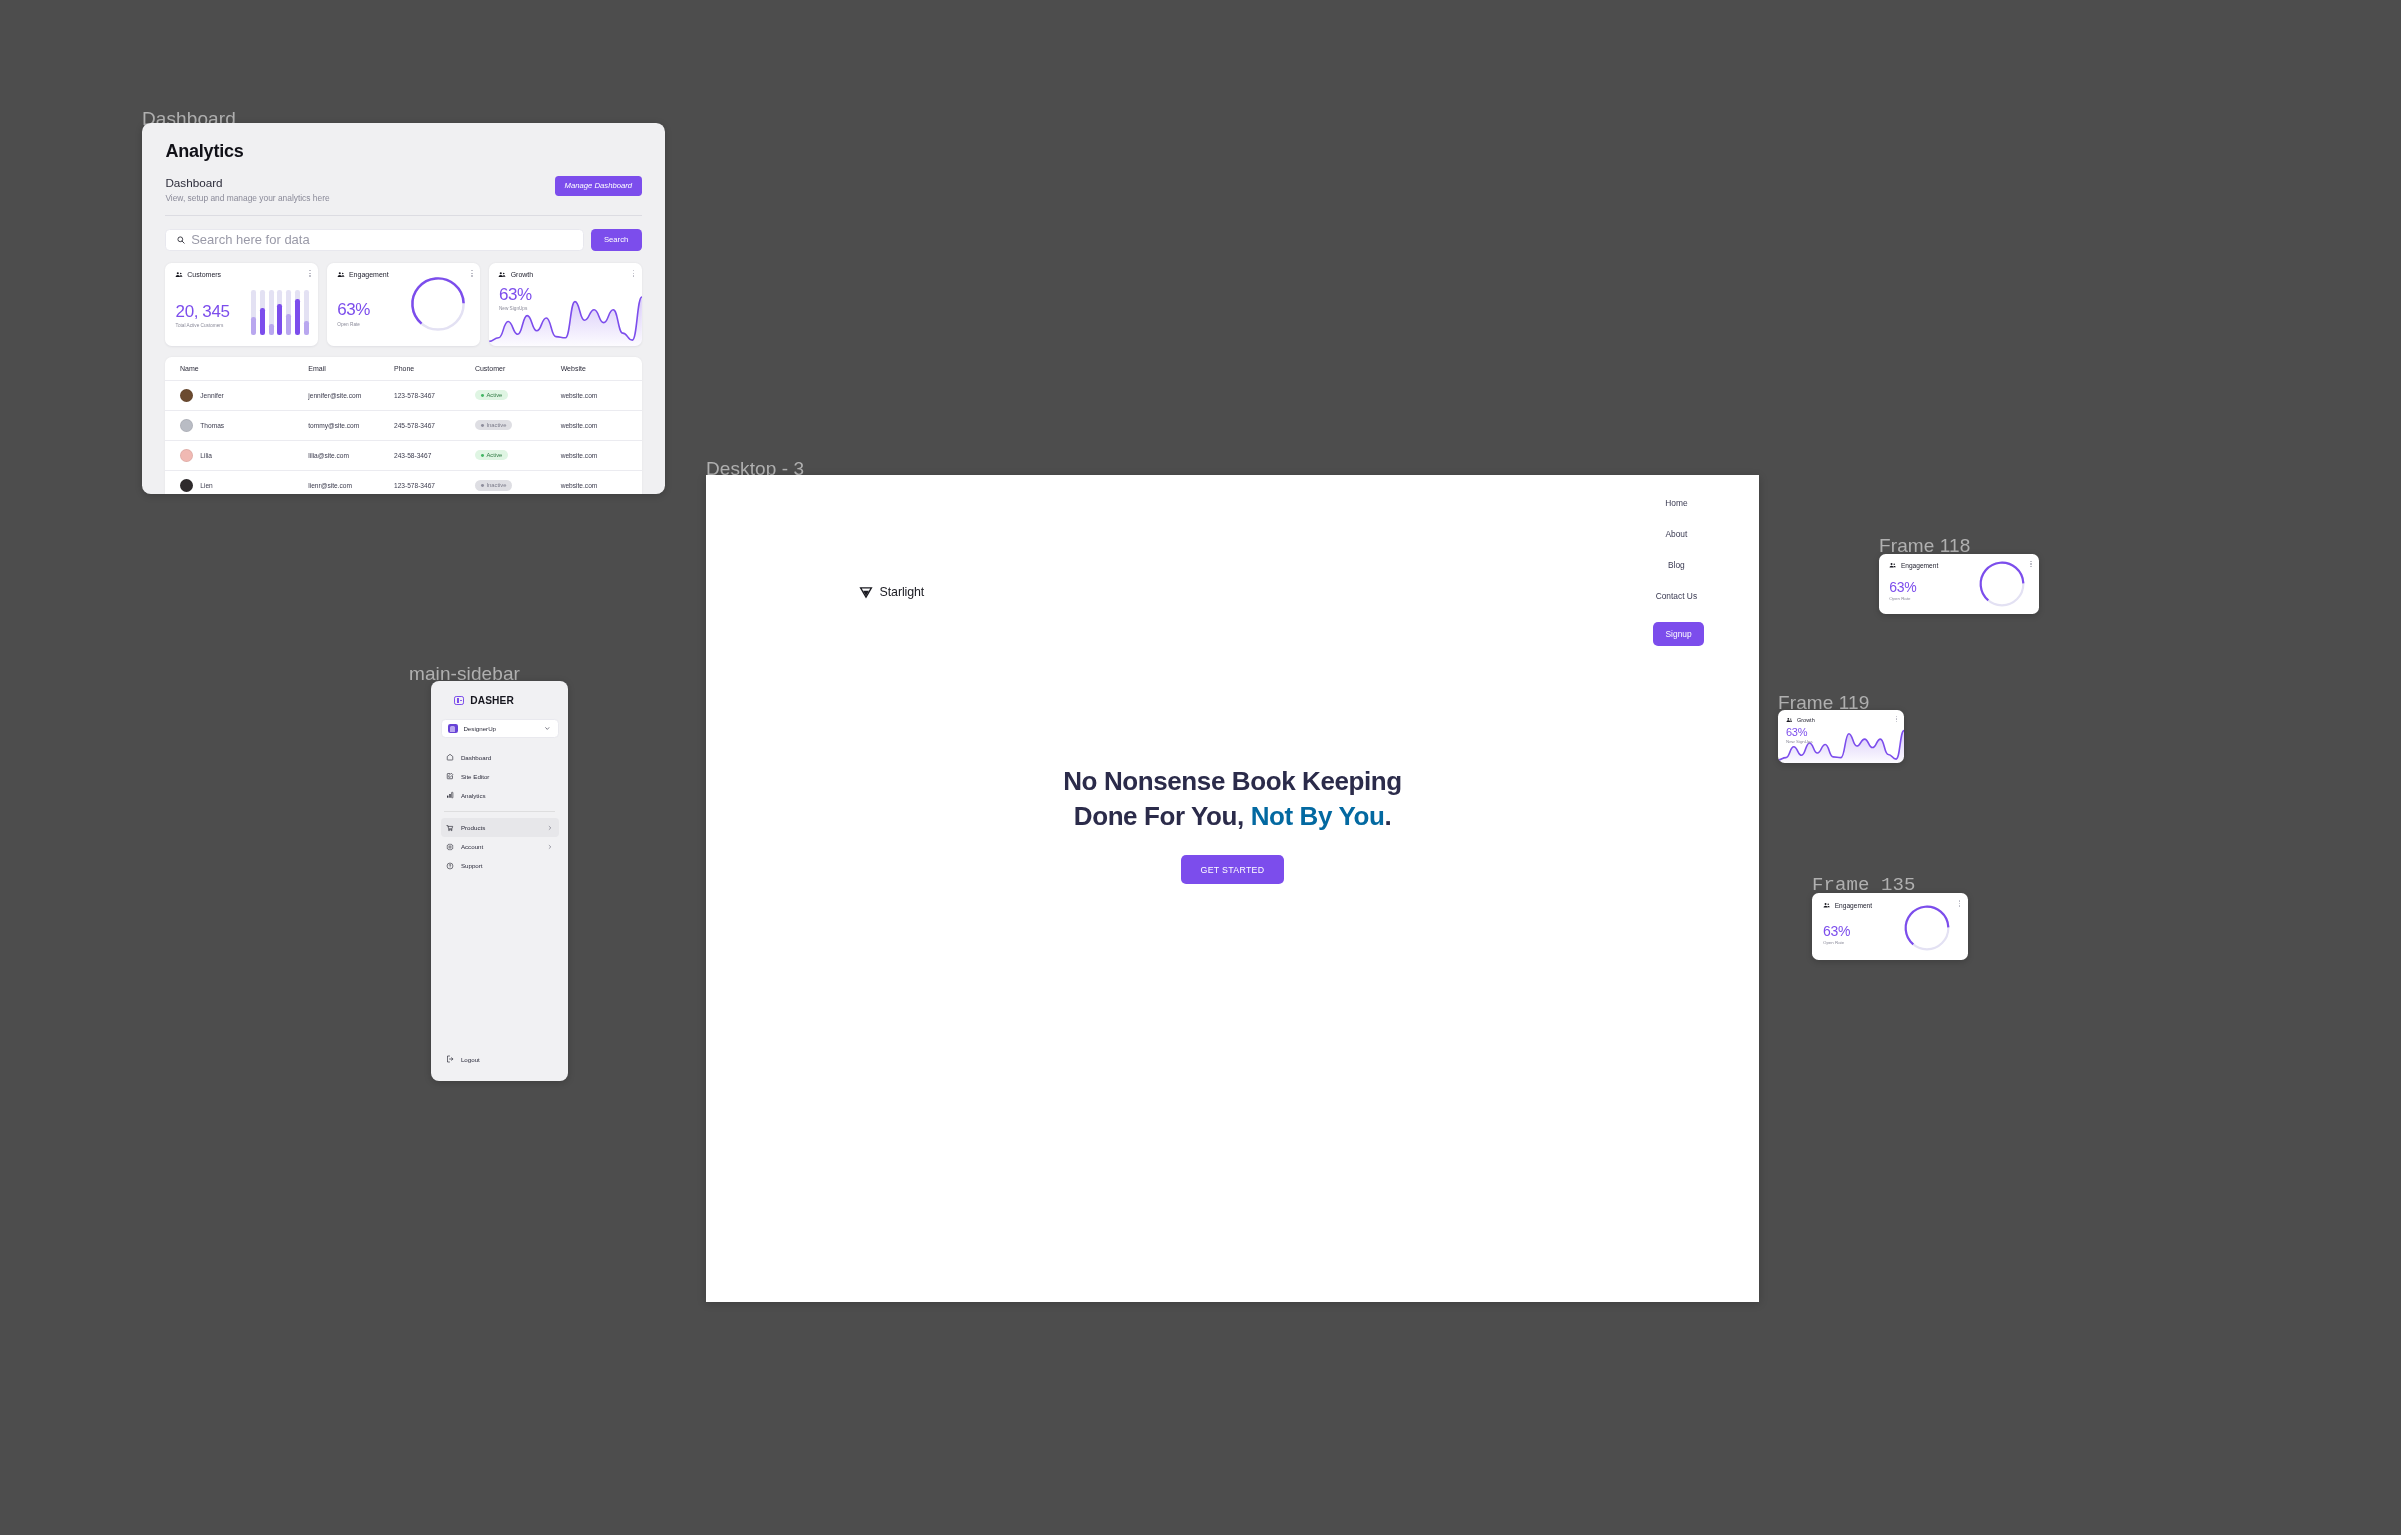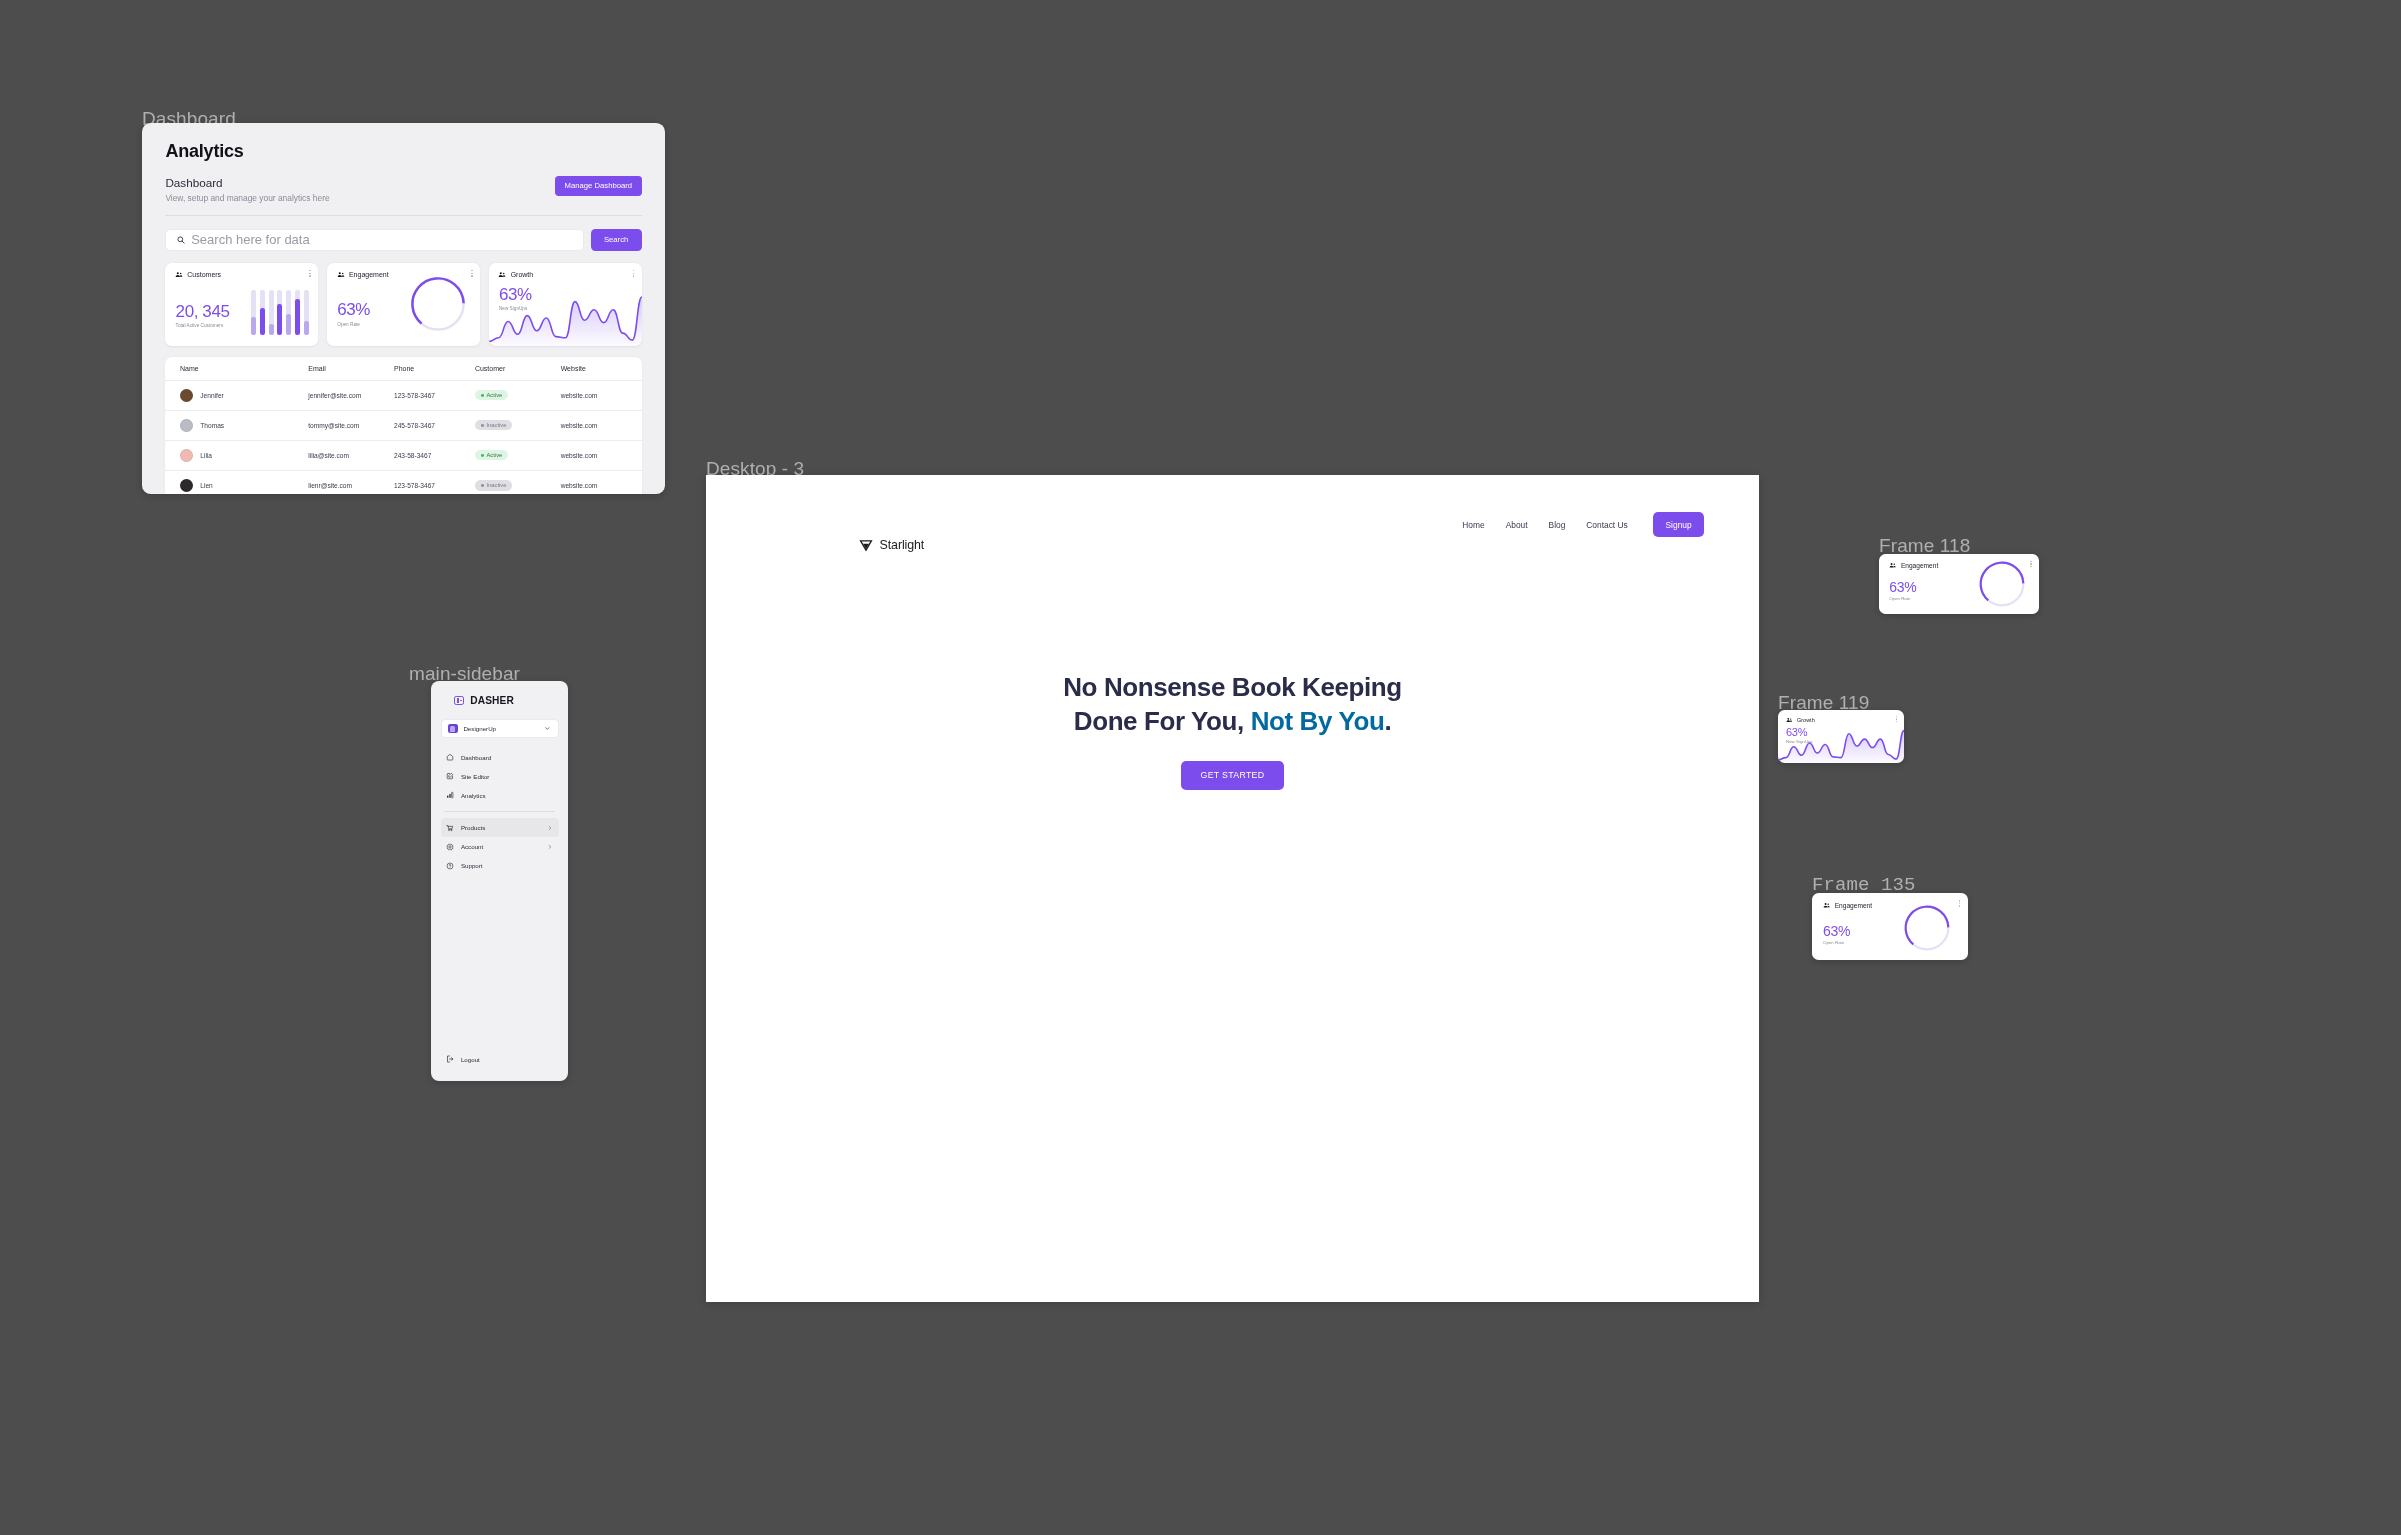--- a/index.html
+++ b/index.html
@@ -40,20 +40,21 @@
     margin-top: 14px;
   }
   .db-subtitle { font-size: 11.7px; color: #2c2c3a; font-weight: 400; }
   .db-desc { font-size: 8.4px; color: #8a8a99; margin-top: 4.4px; }
   .manage-btn {
     background: #7c4dec; color: #fff;
     font-size: 7.7px;
     padding: 5.8px 9.5px; border-radius: 3.7px; border: none;
     cursor: pointer; white-space: nowrap;
     font-family: "Liberation Sans", sans-serif;
+    font-style: italic;
   }
   .db-divider { height: 0.7px; background: #dcdce2; margin: 12.4px 0 0 0; }
 
   .search-row { display: flex; gap: 6.6px; margin-top: 13px; align-items: stretch; }
   .search-box {
     flex: 1; background: #fff; border-radius: 4.4px;
     display: flex; align-items: center; gap: 6.6px;
     padding: 0 10.2px; height: 22px;
     border: 0.7px solid #e8e8ee;
   }
@@ -180,21 +181,21 @@
     background: #fff;
     box-shadow: 0 1.5px 8.8px rgba(0,0,0,0.2);
     overflow: hidden;
   }
   .site-nav {
     display: flex; align-items: center; justify-content: space-between;
     padding: 22.6px 55px 0 153px;
   }
   .site-logo { display: flex; align-items: center; gap: 6.6px; margin-top: 40px; }
   .site-logo-name { font-size: 12.4px; color: #1b1b22; letter-spacing: -0.1px; }
-  .site-links { display: flex; align-items: center; gap: 21px; }
+  .site-links { display: flex; align-items: center; gap: 21px; flex-direction: column; }
   .site-link { font-size: 8.4px; color: #3a3a52; cursor: pointer; white-space: nowrap; }
   .signup-btn {
     background: #7c4dec; color: #fff; border: none;
     font-size: 8.4px; padding: 7.3px 12.4px; border-radius: 5.1px; cursor: pointer;
     font-family: "Liberation Sans", sans-serif; margin-left: 4.4px;
   }
   .hero { text-align: center; padding-top: 118px; }
   .hero h1 {
     font-size: 26px; line-height: 1.33; color: #2b2b4a;
     font-weight: bold; letter-spacing: -0.4px;

